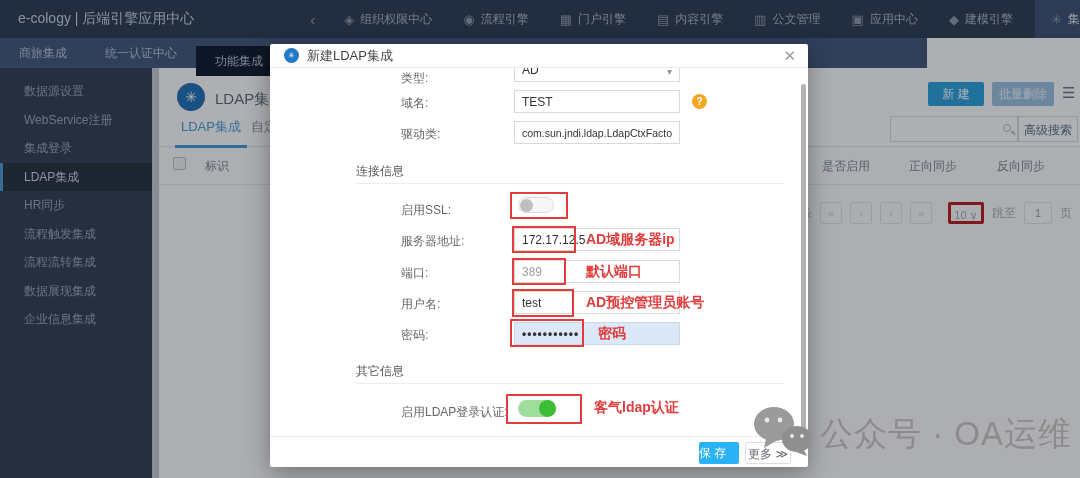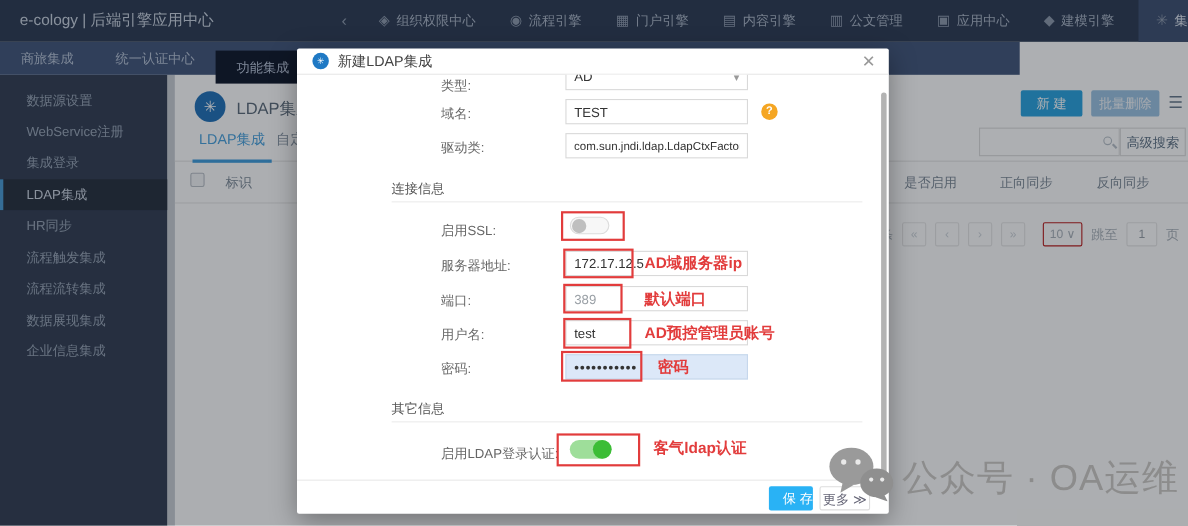--- a/index.html
+++ b/index.html
@@ -38,21 +38,21 @@
   .tab-custom { left:92px; }
   .search-box { position:absolute; left:731px; top:48px; width:128px; height:26px; border:1px solid #ddd; background:#fff; }
   .mag { position:absolute; right:6px; top:7px; width:8px; height:8px; border:1.5px solid #b8c0c8; border-radius:50%; }
   .mag::after { content:""; position:absolute; left:7px; top:7px; width:5px; height:1.5px; background:#b8c0c8; transform:rotate(45deg); }
   .btn-adv { position:absolute; left:859px; top:48px; width:60px; height:26px; border:1px solid #ddd; background:#fff; color:#5f7285; font-size:12px; text-align:center; line-height:26px; }
   .thead { position:absolute; left:7px; right:0; top:79px; height:38px; border-bottom:1px solid #e8e8e8; }
   .chk { position:absolute; left:14px; top:10px; width:13px; height:13px; border:1px solid #b9bfc6; background:#f3f4f6; border-radius:2px; }
   .th { position:absolute; top:11px; font-size:12px; color:#7d8a97; }
   .pagerow { position:absolute; left:7px; right:0; top:130px; height:30px; display:flex; align-items:center; justify-content:flex-end; gap:8px; padding-right:8px; font-size:12px; color:#aab2ba; }
   .pgbtn { width:22px; height:22px; border:1px solid #e6e6e6; border-radius:2px; color:#ccd2d8; font-size:11px; text-align:center; line-height:20px; background:#fdfdfd; }
-  .pgsize { width:36px; height:22px; border:1px solid #b91c1c; border-radius:2px; color:#aab2ba; font-size:11px; text-align:center; line-height:20px; margin-left:8px; }
+  .pgsize { width:36px; height:22px; border:3px solid #b91c1c; border-radius:2px; color:#aab2ba; font-size:11px; text-align:center; line-height:20px; margin-left:8px; }
   .pginput { width:28px; height:22px; border:1px solid #e6e6e6; border-radius:2px; color:#98a0a8; font-size:11px; text-align:center; line-height:20px; background:#fff; }
 
   
   .overlay { position:absolute; left:0; top:0; width:1080px; height:478px; background:rgba(15,20,28,0.34); z-index:40; }
 
   
   .modal { position:absolute; left:270px; top:44px; width:538px; height:423px; background:#fff; z-index:100; box-shadow:0 6px 24px rgba(0,0,0,0.35); border-radius:2px; }
   .m-head { position:absolute; left:0; top:0; right:0; height:24px; border-bottom:1px solid #e8e8e8; display:flex; align-items:center; }
   .m-icon { width:15px; height:15px; border-radius:50%; background:#1f79c4; color:#fff; font-size:8px; text-align:center; line-height:15px; margin-left:14px; }
   .m-title { margin-left:8px; font-size:13px; color:#444; }
@@ -68,21 +68,21 @@
   .sec-collapse { position:absolute; left:510px; color:#a5adb5; font-size:11px; transform:rotate(-90deg); letter-spacing:-2px; }
   .sec-line { position:absolute; left:50px; right:24px; border-bottom:1px solid #ececec; }
   .redbox { position:absolute; border:2px solid #e23c3c; }
   .annot { position:absolute; color:#e23c3c; font-size:14px; font-weight:bold; white-space:nowrap; z-index:4; }
   .toggle-off { position:absolute; width:36px; height:16px; border-radius:8px; background:#f7f7f7; border:1px solid #dcdcdc; }
   .toggle-off .knob { position:absolute; left:1px; top:0.5px; width:13px; height:13px; border-radius:50%; background:#bfbfbf; }
   .toggle-on { position:absolute; width:38px; height:17px; border-radius:9px; background:#9ede9a; }
   .toggle-on .knob { position:absolute; right:0px; top:0px; width:17px; height:17px; border-radius:50%; background:#3cbd36; }
   .pw-input { background:#dce8f8; border:1px solid #c6d7ec; font-weight:bold; letter-spacing:1px; }
   .m-foot { position:absolute; left:0; right:0; bottom:0; height:31px; border-top:1px solid #e8e8e8; }
-  .btn-save { position:absolute; left:429px; top:5px; width:40px; height:22px; background:#29b2f5; color:#fff; font-size:12px; text-align:right; line-height:22px; border-radius:2px; }
+  .btn-save { position:absolute; left:429px; top:5px; width:40px; height:22px; background:#29b2f5; color:#fff; font-size:12px; text-align:left; line-height:22px; border-radius:2px; }
   .btn-more { position:absolute; left:475px; top:5px; width:46px; height:22px; background:#fff; border:1px solid #ddd; color:#667; font-size:12px; text-align:center; line-height:22px; border-radius:2px; }
 
   
   .wm { position:absolute; z-index:200; }
   .wm-text { left:820px; top:412px; font-size:33px; color:#8c8c8c; letter-spacing:1px; white-space:nowrap; }
 </style>
 </head>
 <body>
 
 <div class="topbar">

